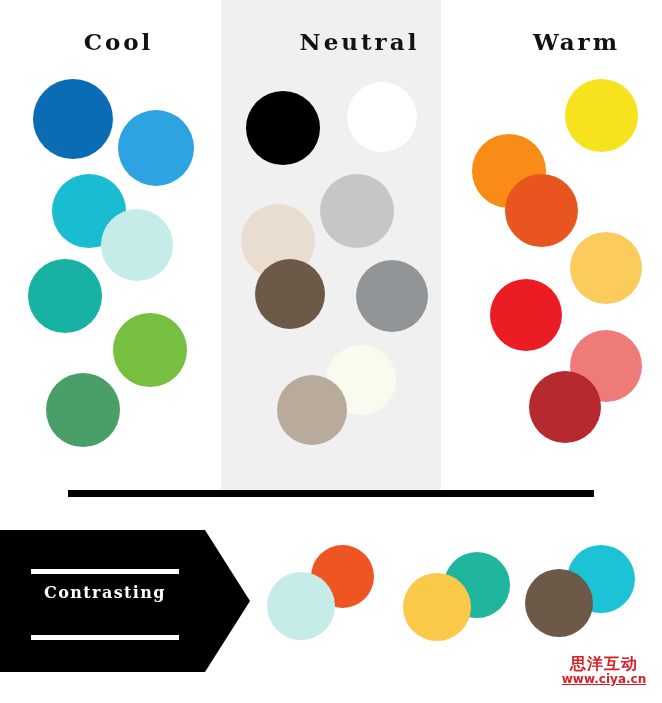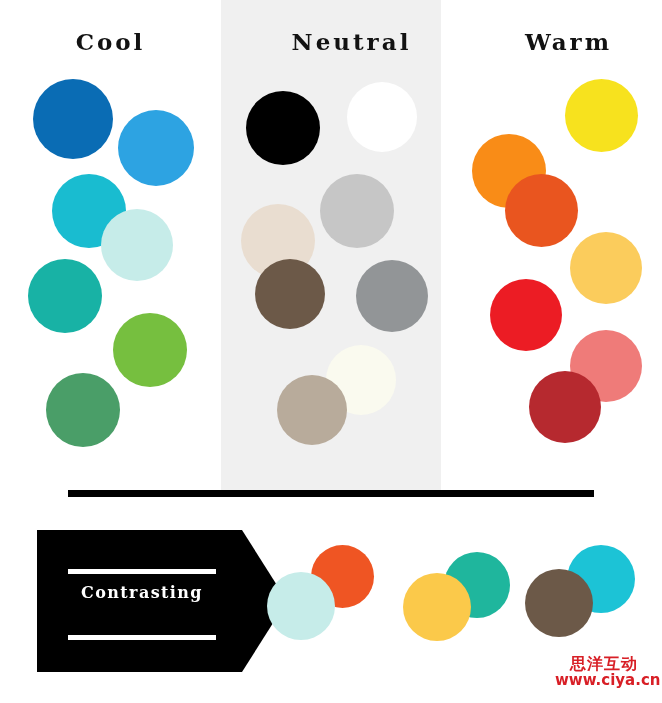--- a/index.html
+++ b/index.html
@@ -37,20 +37,21 @@
   .col-heading {
     position: absolute;
     top: 28px;
     font-family: "DejaVu Serif", serif;
     font-weight: bold;
     font-size: 23px;
     letter-spacing: 3px;
     color: #121212;
     text-align: center;
     white-space: nowrap;
+    padding-left: 8px;
   }
   .col-heading.cool    { left: 0;   width: 221px; }
   .col-heading.neutral { left: 221px; width: 261px; }
   .col-heading.warm    { left: 458px; width: 221px; }
 
   
   .swatch {
     position: absolute;
     border-radius: 50%;
   }
@@ -68,21 +69,20 @@
   
   .arrow-banner {
     position: absolute;
     left: 0;
     top: 530px;
     width: 250px;
     height: 142px;
     background: #000000;
     -webkit-clip-path: polygon(0 0, 205px 0, 250px 50%, 205px 100%, 0 100%);
     clip-path: polygon(0 0, 205px 0, 250px 50%, 205px 100%, 0 100%);
-    margin-left: 37px;
   }
   .arrow-rule {
     position: absolute;
     left: 31px;
     width: 148px;
     height: 5px;
     background: #ffffff;
   }
   .arrow-rule.top    { top: 39px; }
   .arrow-rule.bottom { top: 105px; }
@@ -109,21 +109,21 @@
     text-align: center;
     color: #d81f26;
     font-family: "DejaVu Sans", sans-serif;
     font-weight: bold;
     line-height: 1.05;
     text-shadow:
       -1px -1px 0 #fff,  1px -1px 0 #fff,
       -1px  1px 0 #fff,  1px  1px 0 #fff;
   }
   .watermark .wm-cn  { font-size: 16px; letter-spacing: 1px; display: block; }
-  .watermark .wm-url { font-size: 15px; letter-spacing: 0px; display: block; }
+  .watermark .wm-url { font-size: 12px; letter-spacing: 0px; display: block; text-decoration: underline; }
 </style>
 </head>
 <body>
 
 <div id="infographic">
 
   <div class="neutral-panel"></div>
 
   <div class="col-heading cool">Cool</div>
   <div class="col-heading neutral">Neutral</div>

